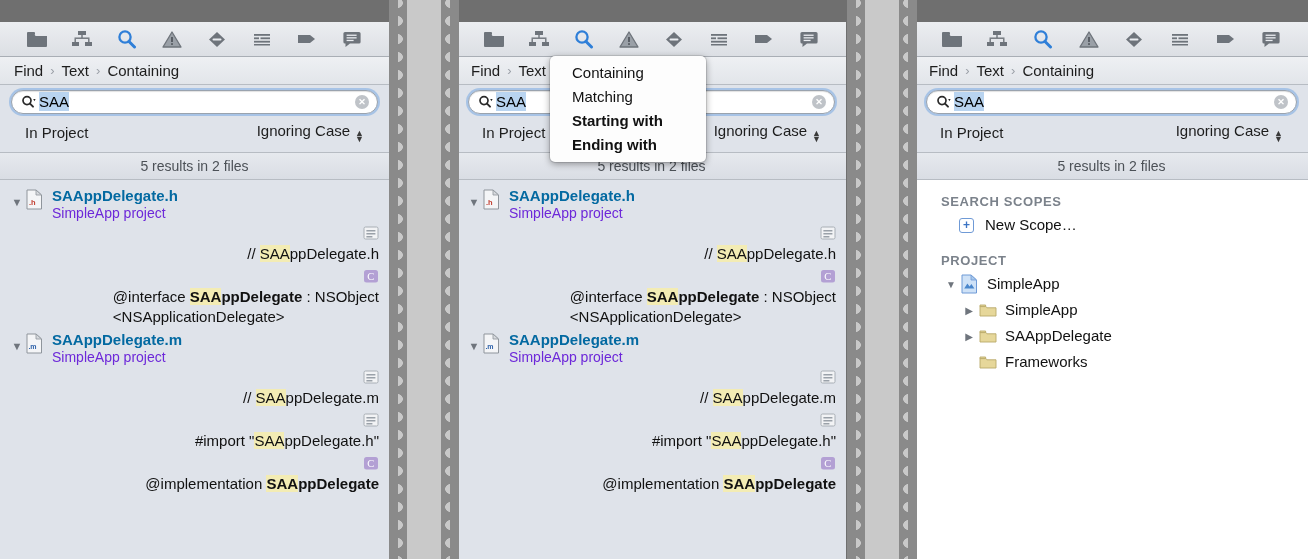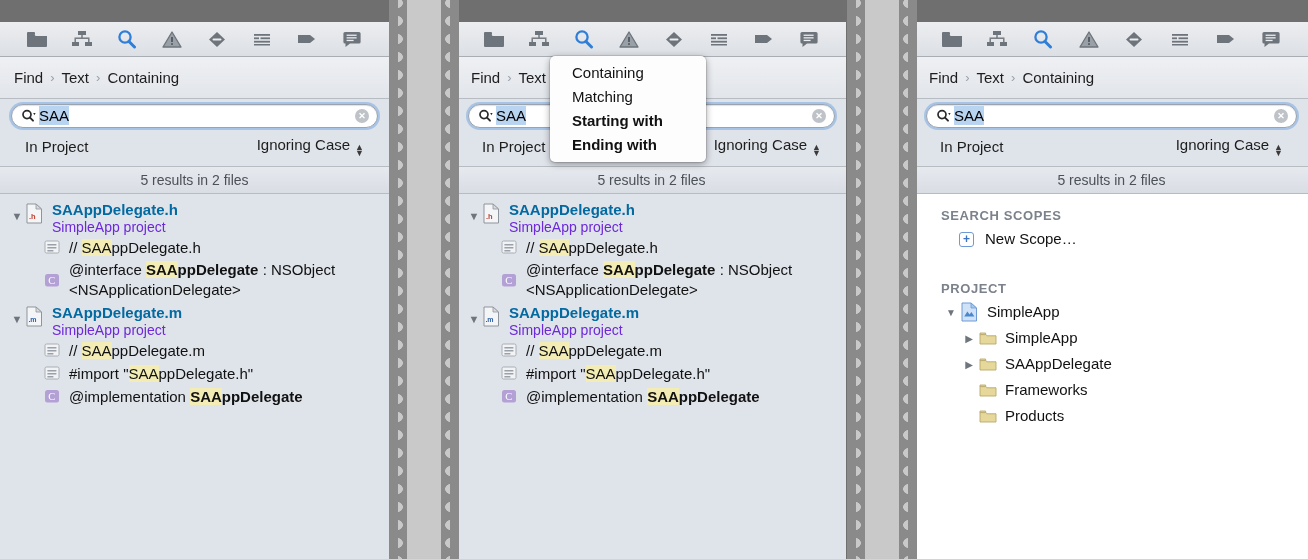--- a/index.html
+++ b/index.html
@@ -43,21 +43,21 @@
     display:flex; align-items:center; padding:0 14px; gap:0;
   }
   .toolbar .tbtn{
     flex:1; display:flex; align-items:center; justify-content:center;
     height:26px; cursor:default;
   }
   .toolbar svg{ display:block; }
 
   
   .crumbbar{
-    height:42px; background:linear-gradient(#eef0f3,#e2e5ea);
+    height:28px; background:linear-gradient(#eef0f3,#e2e5ea);
     border-bottom:1px solid #b7bcc3;
     display:flex; align-items:center; padding:13px 14px; gap:7px;
     font-size:15px; color:#1d1d1d;
   }
   .crumbbar .sep{ color:#9ba0a8; font-size:13px; }
 
   
   .searchwrap{
     padding:5px 11px 4px 11px;
     background:#dfe3ea;
@@ -102,21 +102,21 @@
   .filehdr{ display:flex; align-items:flex-start; padding:2px 0 0 8px; }
   .tri{
     width:18px; flex:0 0 18px; color:#6f757d; font-size:11px;
     padding-top:10px; text-align:center;
   }
   .fileicon{ flex:0 0 20px; margin-top:3px; }
   .filetxt{ margin-left:6px; }
   .filename{ font-weight:bold; font-size:15px; color:#0369a1; line-height:19px; }
   .fileproj{ font-size:14px; color:#6d28d9; line-height:17px; }
 
-  .line{ display:flex; align-items:center; padding:1px 10px 1px 44px; }
+  .line{ display:flex; align-items:flex-end; padding:1px 10px 1px 44px;flex-direction:column; }
   .lineicon{ flex:0 0 18px; margin-top:2px; }
   .linetxt{ margin-left:7px; font-size:15px; line-height:20px; color:#111; }
   .hl{ background:#f3ecb4; }
   .bold{ font-weight:bold; }
 
   
   .popup{
     position:absolute; left:550px; top:56px; width:156px;
     background:#fdfdfd; border-radius:5px;
     box-shadow:0 2px 7px rgba(0,0,0,.38), 0 0 0 1px rgba(0,0,0,.10);
@@ -634,21 +634,21 @@
 
   <div class="scopebody">
     <div class="grouphdr">SEARCH SCOPES</div>
     <div class="scoperow ind2">
       <span class="ic">
           <span class="plusbox">+</span>
         </span>
       <span class="lb">New Scope…</span>
     </div>
 
-    <div class="grouphdr" style="margin-top:24px;">PROJECT</div>
+    <div class="grouphdr" style="margin-top:10px;">PROJECT</div>
 
     <div class="scoperow ind1">
       <span class="tw">▼</span>
       <span class="ic">
         <svg width="17" height="20" viewBox="0 0 17 20">
             <path d="M1 1h9l5.5 5v13H1z" fill="#cfe2f7" stroke="#6f9ad6" stroke-width="1"></path>
             <path d="M10 1v5h5.5z" fill="#a9c9ec" stroke="#6f9ad6" stroke-width=".8"></path>
             <path d="M3.2 14.5 L6.4 9.4 L8.6 12.6 L10.4 10 L13.4 14.5 Z" fill="#4b87cc"></path>
           </svg>
       </span>
@@ -681,24 +681,14 @@
       <span class="tw"></span>
       <span class="ic">
         <svg width="18" height="15" viewBox="0 0 18 15">
             <path d="M1 3.2h5.6l1.3 1.6H17v8.2H1z" fill="#e6d79a" stroke="#b9a96a" stroke-width=".9"></path>
             <path d="M1 2h5.6v1.6H1z" fill="#e6d79a" stroke="#b9a96a" stroke-width=".9"></path>
           </svg>
       </span>
       <span class="lb">Frameworks</span>
     </div>
 
-    <div class="scoperow ind2">
-      <span class="tw"></span>
-      <span class="ic">
-        <svg width="18" height="15" viewBox="0 0 18 15">
-            <path d="M1 3.2h5.6l1.3 1.6H17v8.2H1z" fill="#e6d79a" stroke="#b9a96a" stroke-width=".9"></path>
-            <path d="M1 2h5.6v1.6H1z" fill="#e6d79a" stroke="#b9a96a" stroke-width=".9"></path>
-          </svg>
-      </span>
-      <span class="lb">Products</span>
-    </div>
   </div>
 </div>
 
 </body></html>

